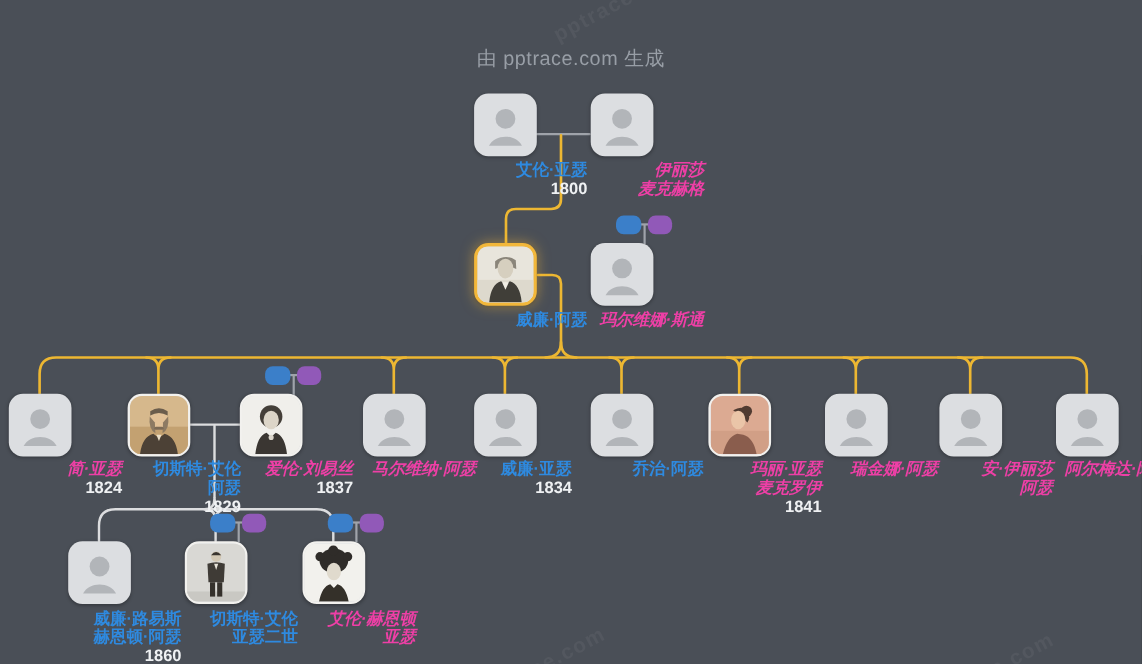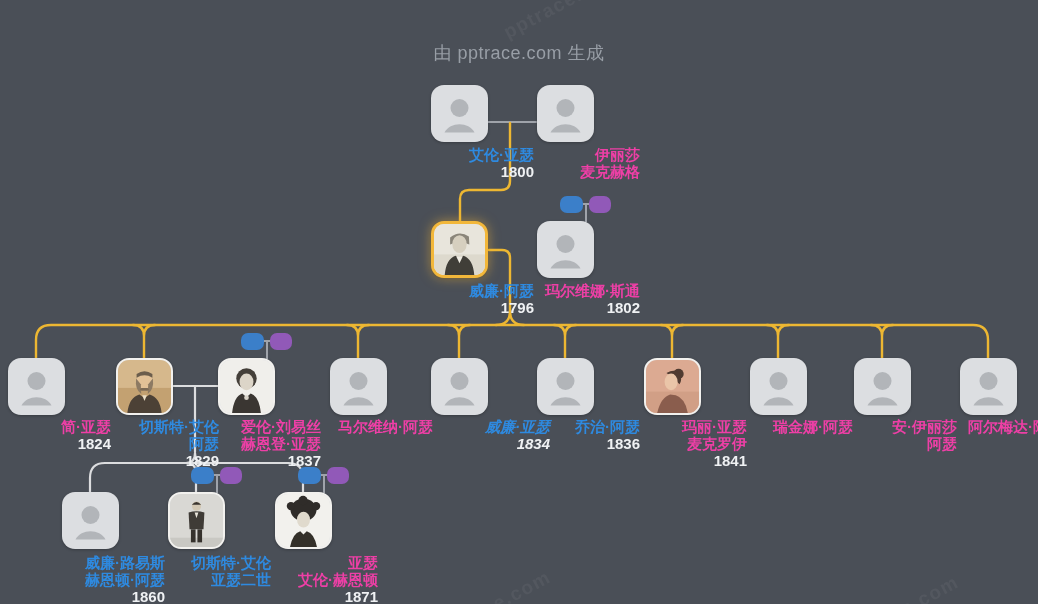--- a/index.html
+++ b/index.html
@@ -29,21 +29,21 @@
   }
   .card.photo{border:2px solid #f2f1ee;}
   .card.highlight{
     border:3px solid var(--highlight-border,#f2b73a);
     box-shadow:0 0 12px rgba(242,183,58,0.55),0 1px 3px rgba(0,0,0,0.25);
   }
   .card svg{display:block;width:100%;height:100%;}
   .label{position:absolute;width:150px;text-align:right;font-weight:bold;
     font-size:15px;line-height:17px;}
   .nm-male{color:var(--male-name,#2e8ae0);}
-  .nm-female{color:var(--female-name,#ee3fa6);}
+  .nm-female{color:var(--female-name,#ee3fa6);font-style:italic;}
   .year{color:var(--year-text,#eff1f3);font-weight:600;}
   .rings{position:absolute;width:52px;height:26px;z-index:3;}
   .rings .stub{position:absolute;left:25px;top:8px;width:2px;height:18px;
     background:var(--spouse-line,#9fa3aa);}
   .rings .link{position:absolute;left:21px;top:7px;width:10px;height:2px;
     background:var(--spouse-line,#9fa3aa);}
   .ring{position:absolute;top:0;width:23px;height:17px;border-radius:7px;}
   .ring.blue{left:0;background:var(--ring-blue,#3b7fc9);}
   .ring.purple{left:29px;width:22px;background:var(--ring-purple,#9159b8);}
 </style>
@@ -120,39 +120,37 @@
        <rect width="57" height="57" fill="#e8e5dc"></rect>
             <rect y="34" width="57" height="23" fill="#ddd9cd"></rect>
        <path d="M18 15 Q28.5 7 39 14 L39.5 23 Q28.5 17 18 23 Z" fill="#8a857a"></path>
        <ellipse cx="28.5" cy="22.5" rx="8" ry="10" fill="#d6cfbf"></ellipse>
        <path d="M12 57 Q13.5 39 24 35.5 L28.5 39 33 35.5 Q43.5 39 45 57 Z" fill="#403e38"></path>
        <path d="M25 36.5 L28.5 44 32 36.5 Z" fill="#efece3"></path>
           </svg>
         </div>
         <div class="label" style="left: 384px; top: 282px;">
           <div class="nm-male">威廉·阿瑟</div>
-          <div class="year">1796</div>
         </div>
       </div>
       <div class="person">
         <div class="rings" style="left: 560px; top: 196px;">
           <div class="stub"></div>
           <div class="link"></div>
           <div class="ring blue"></div>
           <div class="ring purple"></div>
         </div>
         <div class="card" style="left: 536.5px; top: 221px;">
           <svg viewBox="0 0 57 57">
        <circle cx="28.5" cy="23" r="9" fill="#b2b5b9"></circle>
        <path d="M13.5 47.5 C19 36.5 38 36.5 43.5 47.5 Z" fill="#b2b5b9"></path>
           </svg>
         </div>
         <div class="label" style="left: 490px; top: 282px;">
           <div class="nm-female">玛尔维娜·斯通</div>
-          <div class="year">1802</div>
         </div>
       </div>
       <div class="person">
         <div class="card" style="left: 7.5px; top: 358px;">
           <svg viewBox="0 0 57 57">
        <circle cx="28.5" cy="23" r="9" fill="#b2b5b9"></circle>
        <path d="M13.5 47.5 C19 36.5 38 36.5 43.5 47.5 Z" fill="#b2b5b9"></path>
           </svg>
         </div>
         <div class="label" style="left: -39px; top: 418px;">
@@ -191,21 +189,20 @@
           <svg viewBox="0 0 57 57" preserveAspectRatio="none">
        <rect width="57" height="57" fill="#f0efeb"></rect>
        <ellipse cx="28.5" cy="20" rx="11" ry="11" fill="#443f39"></ellipse>
        <ellipse cx="28.5" cy="23.5" rx="7.5" ry="9" fill="#dcd5c8"></ellipse>
        <path d="M13 57 Q15 39 24 36 L28.5 40 33 36 Q42 39 44 57 Z" fill="#3a3632"></path>
        <circle cx="28.5" cy="40.5" r="2.5" fill="#d9d4ca"></circle>
           </svg>
         </div>
         <div class="label" style="left: 171px; top: 418px;">
           <div class="nm-female">爱伦·刘易丝</div>
-          <div class="nm-female">赫恩登·亚瑟</div>
           <div class="year">1837</div>
         </div>
       </div>
       <div class="person">
         <div class="card" style="left: 329.5px; top: 358px;">
           <svg viewBox="0 0 57 57">
        <circle cx="28.5" cy="23" r="9" fill="#b2b5b9"></circle>
        <path d="M13.5 47.5 C19 36.5 38 36.5 43.5 47.5 Z" fill="#b2b5b9"></path>
           </svg>
         </div>
@@ -213,35 +210,34 @@
           <div class="nm-female">马尔维纳·阿瑟</div>
         </div>
       </div>
       <div class="person">
         <div class="card" style="left: 430.5px; top: 358px;">
           <svg viewBox="0 0 57 57">
        <circle cx="28.5" cy="23" r="9" fill="#b2b5b9"></circle>
        <path d="M13.5 47.5 C19 36.5 38 36.5 43.5 47.5 Z" fill="#b2b5b9"></path>
           </svg>
         </div>
-        <div class="label" style="left: 400px; top: 418px; font-style: italic;">
+        <div class="label" style="left: 370px; top: 418px;">
           <div class="nm-male">威廉·亚瑟</div>
           <div class="year">1834</div>
         </div>
       </div>
       <div class="person">
         <div class="card" style="left: 536.5px; top: 358px;">
           <svg viewBox="0 0 57 57">
        <circle cx="28.5" cy="23" r="9" fill="#b2b5b9"></circle>
        <path d="M13.5 47.5 C19 36.5 38 36.5 43.5 47.5 Z" fill="#b2b5b9"></path>
           </svg>
         </div>
         <div class="label" style="left: 490px; top: 418px;">
           <div class="nm-male">乔治·阿瑟</div>
-          <div class="year">1836</div>
         </div>
       </div>
       <div class="person">
         <div class="card photo" style="left: 643.5px; top: 358px;">
           <svg viewBox="0 0 57 57" preserveAspectRatio="none">
        <rect width="57" height="57" fill="#dcaa92"></rect>
             <rect y="34" width="57" height="23" fill="#d19f86"></rect>
        <circle cx="35" cy="15" r="5.5" fill="#503b31"></circle>
        <path d="M22 14 Q32 8 37 16 Q39 22 36 26 L28 18 Z" fill="#503b31"></path>
        <ellipse cx="27" cy="23.5" rx="7" ry="9" fill="#eac5a8"></ellipse>
@@ -337,20 +333,19 @@
        <rect width="57" height="57" fill="#f2f1ed"></rect>
        <ellipse cx="28.5" cy="17" rx="14" ry="12" fill="#2f2c29"></ellipse>
        <circle cx="15" cy="13" r="4.5" fill="#2f2c29"></circle>
             <circle cx="42" cy="13" r="4.5" fill="#2f2c29"></circle>
        <circle cx="28" cy="7" r="5" fill="#2f2c29"></circle>
        <ellipse cx="28.5" cy="27.5" rx="7" ry="8.5" fill="#e0dacd"></ellipse>
        <path d="M14 57 Q17 42 25 40 L28.5 43.5 32 40 Q40 42 43 57 Z" fill="#343029"></path>
           </svg>
         </div>
         <div class="label" style="left: 228px; top: 554px;">
+          <div class="nm-female">艾伦·赫恩顿</div>
           <div class="nm-female">亚瑟</div>
-          <div class="nm-female">艾伦·赫恩顿</div>
-          <div class="year">1871</div>
         </div>
       </div>
     </div>
 
 </div>
 
 </body></html>

